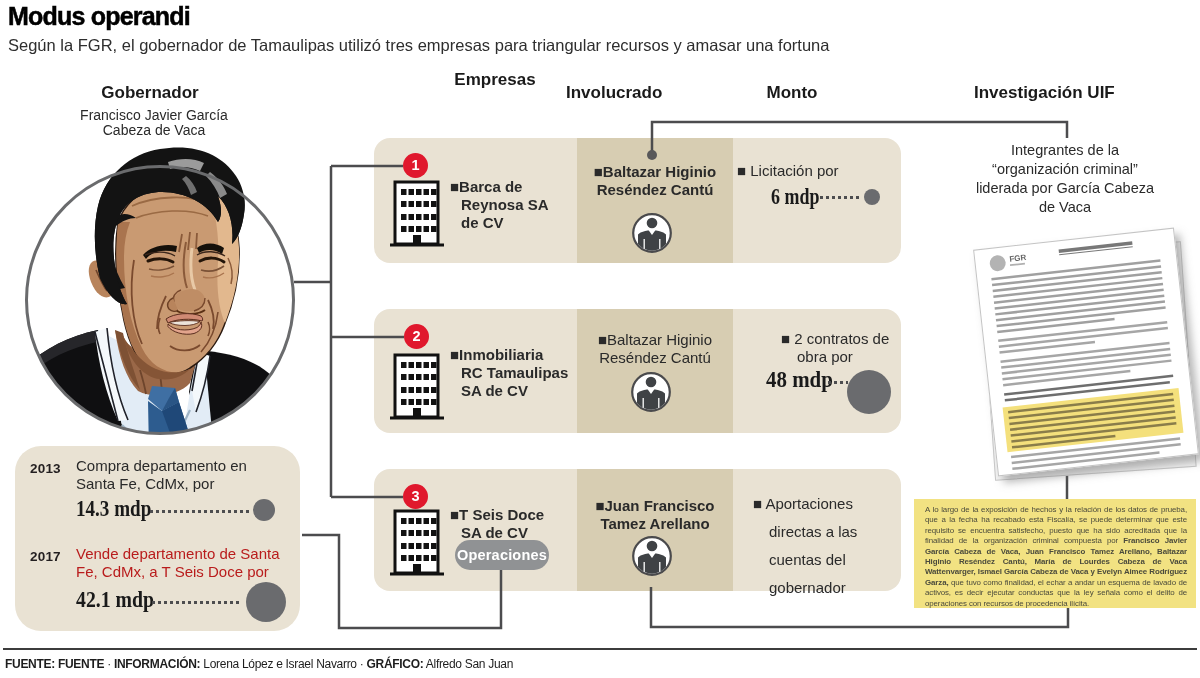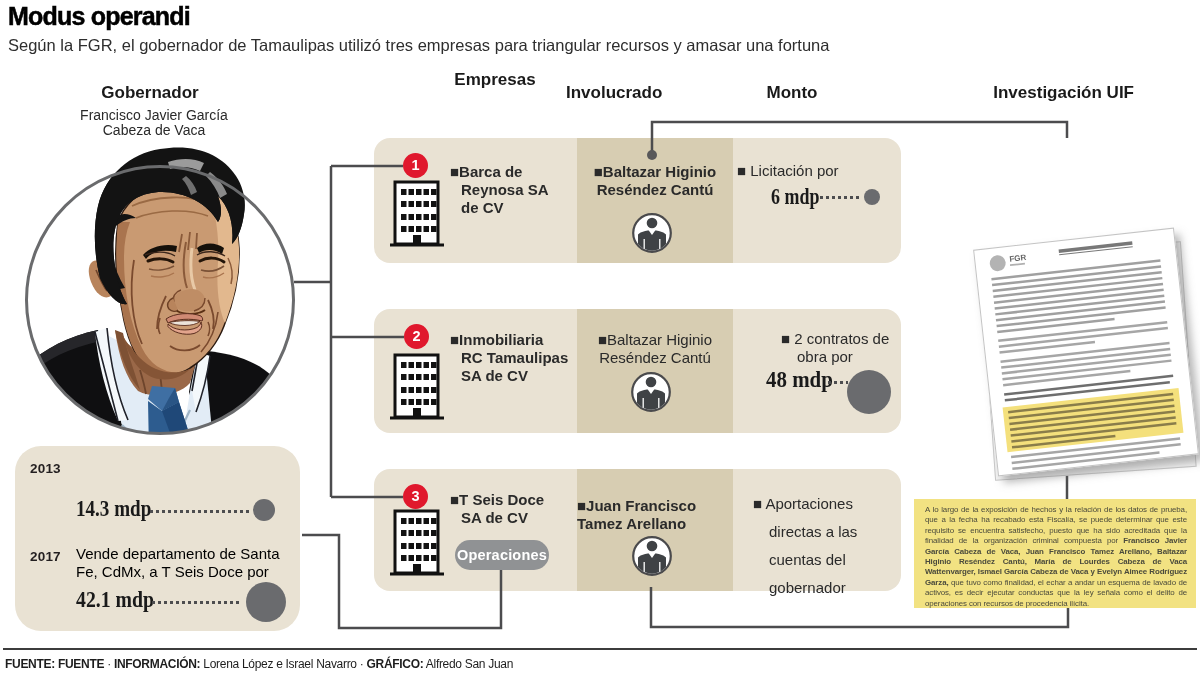--- a/index.html
+++ b/index.html
@@ -5,21 +5,21 @@
 <style>
   html,body{margin:0;padding:0;background:#fff;}
   #canvas{position:relative;width:1200px;height:678px;background:#fff;overflow:hidden;
     font-family:"Liberation Sans",sans-serif;color:#231f20;}
   .abs{position:absolute;}
   .hdr{font-weight:bold;font-size:17px;color:#1a1a1a;}
   .band{position:absolute;left:374px;width:527px;background:#e9e2d3;border-radius:16px;}
   .mid{position:absolute;left:577px;width:156px;background:#d7cdb2;}
   .celltxt{font-size:15px;line-height:18px;font-weight:bold;color:#2a2a2a;}
   .rtxt{font-size:15px;line-height:18px;color:#2a2a2a;}
-  .ind{padding-left:11px;text-indent:-11px;}
+  .ind{padding-left:11px;text-indent:-11px;margin-top:15px;}
   .ind2{padding-left:16px;text-indent:-16px;}
   .mdp{font-family:"Liberation Serif",serif;font-weight:bold;font-size:23px;line-height:23px;color:#1a1a1a;transform-origin:0 0;}
   .dots{position:absolute;height:2.6px;background:repeating-linear-gradient(90deg,#4d4d4f 0,#4d4d4f 2.6px,transparent 2.6px,transparent 6px);}
   .gcirc{position:absolute;background:#6a6b6e;border-radius:50%;}
   .redc{position:absolute;width:25px;height:25px;border-radius:50%;background:#e0182d;
     color:#fff;font-weight:bold;font-size:14.5px;text-align:center;line-height:25px;}
 </style>
 </head>
 <body>
 <div id="canvas">
@@ -58,21 +58,21 @@
 </svg>
 
 <div class="abs hdr" style="left:70px;top:83px;width:160px;text-align:center;">Gobernador</div>
 
 <div class="abs hdr" style="left:415px;top:70px;width:160px;text-align:center;">Empresas</div>
 
 <div class="abs hdr" style="left:566px;top:83px;width:160px;">Involucrado</div>
 
 <div class="abs hdr" style="left:712px;top:83px;width:160px;text-align:center;">Monto</div>
 
-<div class="abs hdr" style="left:974px;top:83px;width:160px;text-align:right;">Investigación UIF</div>
+<div class="abs hdr" style="left:974px;top:83px;width:160px;text-align:left;">Investigación UIF</div>
 
 <div class="abs" style="left:54px;top:108px;width:200px;text-align:center;font-size:14px;line-height:15px;color:#2a2a2a;">Francisco Javier García<br>Cabeza de Vaca</div>
 
 <svg class="abs" style="left:10px;top:130px;" width="310" height="320" viewBox="0 0 310 320">
   <defs>
     <clipPath id="pclip">
           <circle cx="150" cy="170" r="133.5"></circle>
         </clipPath>
   </defs>
   <circle cx="150" cy="170" r="133.5" fill="#fff"></circle>
@@ -228,43 +228,45 @@
 
 <div class="abs rtxt ind2" style="left:753px;top:330px;margin-left:28px;">■ 2 contratos de<br>obra por</div>
 <div class="abs mdp" style="left:766px;top:368px;transform:scale(0.91,1);">48 mdp</div>
 <div class="dots" style="left:828px;top:381px;width:20px;"></div>
 <div class="gcirc" style="left:847px;top:370px;width:44px;height:44px;"></div>
 
 <div class="abs celltxt ind" style="left:450px;top:491px;">■T Seis Doce<br>SA de CV</div>
 
 <div class="abs" style="left:455px;top:540px;width:94px;height:30px;background:#909294;border-radius:15px;color:#fff;font-weight:bold;font-size:14.5px;text-align:center;line-height:30px;letter-spacing:0.2px;">Operaciones</div>
 
-<div class="abs celltxt" style="left:577px;top:497px;width:156px;text-align:left;">■Juan Francisco<br>Tamez Arellano</div>
+<div class="abs celltxt" style="left:577px;top:497px;width:156px;text-align:center;">■Juan Francisco<br>Tamez Arellano</div>
 
 <svg class="abs" style="left:632px;top:536px;" width="40" height="40" viewBox="0 0 40 40">
       <use href="#person"></use>
     </svg>
 
 <div class="abs rtxt ind2" style="left:753px;top:490px;line-height:28px;">■ Aportaciones<br>directas a las<br>cuentas del<br>gobernador</div>
 
 <div class="abs" style="left:30px;top:461px;font-size:13.5px;font-weight:bold;letter-spacing:0.2px;">2013</div>
 
+<div class="abs" style="left:76px;top:457px;font-size:15px;line-height:17.5px;color:#2a2a2a;">Compra departamento en<br>Santa Fe, CdMx, por</div>
 
 <div class="abs mdp" style="left:76px;top:497px;transform:scale(0.83,1);">14.3 mdp</div>
 <div class="dots" style="left:150px;top:510px;width:100px;"></div>
 <div class="gcirc" style="left:253px;top:499px;width:22px;height:22px;"></div>
 
 <div class="abs" style="left:30px;top:549px;font-size:13.5px;font-weight:bold;letter-spacing:0.2px;">2017</div>
 
-<div class="abs" style="left:76px;top:545px;font-size:15px;line-height:17.5px;color:#000000;">Vende departamento de Santa<br>Fe, CdMx, a T Seis Doce por</div>
+<div class="abs" style="left:76px;top:545px;font-size:15px;line-height:17.5px;color:#b91c1c;">Vende departamento de Santa<br>Fe, CdMx, a T Seis Doce por</div>
 
 <div class="abs mdp" style="left:76px;top:588px;transform:scale(0.86,1);">42.1 mdp</div>
 <div class="dots" style="left:152px;top:601px;width:90px;"></div>
 <div class="gcirc" style="left:246px;top:582px;width:40px;height:40px;"></div>
 
+<div class="abs" style="left:955px;top:141px;width:220px;text-align:center;font-size:14.5px;line-height:19px;color:#2a2a2a;">Integrantes de la<br>“organización criminal”<br>liderada por García Cabeza<br>de Vaca</div>
 
 <div class="abs" style="left:987px;top:248px;width:200px;height:224px;background:#f3f3f3;border:1px solid #c9c9c9;transform:rotate(-4deg);"></div>
 
 <div class="abs" style="left:985px;top:238px;width:200px;height:226px;background:#fff;border:1px solid #c4c4c4;transform:rotate(-6.3deg);box-shadow:5px 7px 9px rgba(110,110,110,0.5);">
   <svg width="198" height="224" viewBox="0 0 198 224">
 
     <circle cx="22" cy="15" r="8" fill="#9a9a9a" opacity="0.75"></circle>
     <text x="34" y="15" font-size="8" font-weight="bold" fill="#666">FGR</text>
     <rect x="34" y="17.5" width="15" height="1.8" fill="#b0b0b0"></rect>
 

